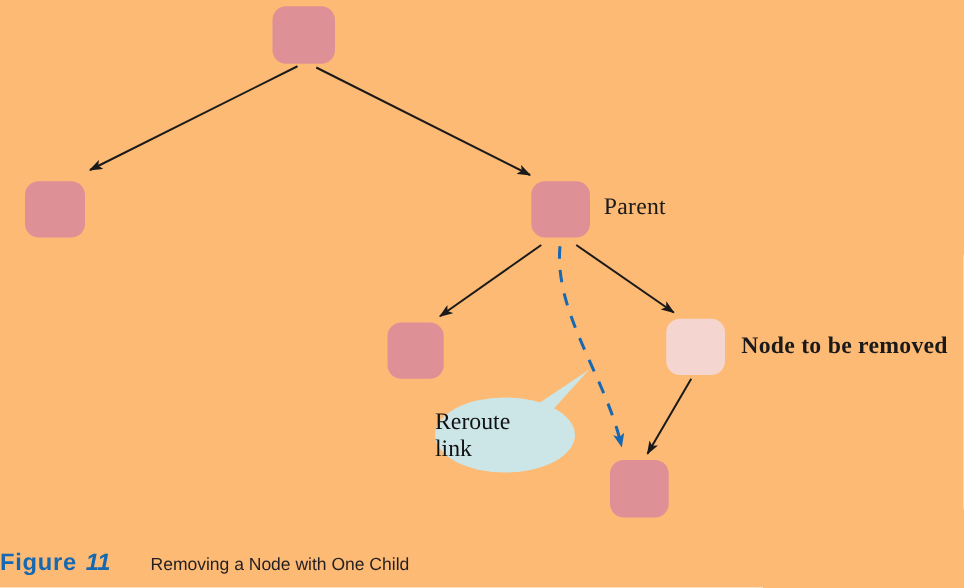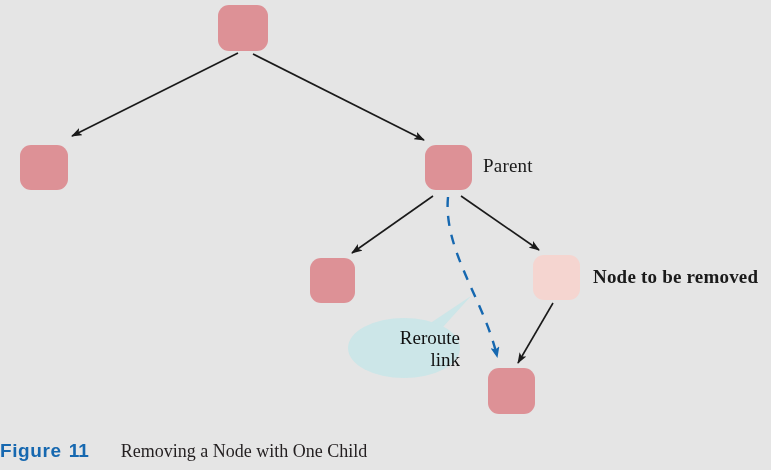--- a/index.html
+++ b/index.html
@@ -4,21 +4,21 @@
 <style>
   html, body {
     margin: 0;
     padding: 0;
     background: #ffffff;
   }
   #figure-root {
     position: relative;
     width: 771px;
     height: 470px;
-    background: #e5e5e5;
+    background: #fdba74;
     overflow: hidden;
     font-family: "Liberation Serif", serif;
   }
   #diagram-svg {
     position: absolute;
     left: 0;
     top: 0;
     width: 771px;
     height: 470px;
   }
@@ -37,21 +37,21 @@
   #label-removed {
     left: 593px;
     top: 266px;
     font-weight: bold;
   }
   .callout-text {
     position: absolute;
     font-family: "Liberation Serif", serif;
     font-size: 19px;
     color: #111111;
-    text-align: right;
+    text-align: left;
     line-height: 1.15;
     width: 112px;
     left: 348px;
     top: 327px;
   }
   #caption-bar {
     position: absolute;
     left: 0;
     top: 432px;
     width: 771px;
@@ -63,24 +63,25 @@
     font-family: "Liberation Sans", sans-serif;
     font-weight: bold;
     font-size: 19px;
     letter-spacing: 0.6px;
   }
   #caption-figure-number {
     font-family: "Liberation Sans", sans-serif;
     font-weight: bold;
     font-size: 19px;
     margin-left: 7px;
+    font-style: italic;
   }
   #caption-title {
-    font-family: Liberation Serif, serif;
-    font-size: 18px;
+    font-family: Liberation Sans, sans-serif;
+    font-size: 14px;
     color: #231f20;
     margin-left: 32px;
   }
 </style>
 </head>
 <body>
 
 <div id="figure-root">
 
   <svg id="diagram-svg" viewBox="0 0 771 470" xmlns="http://www.w3.org/2000/svg">

